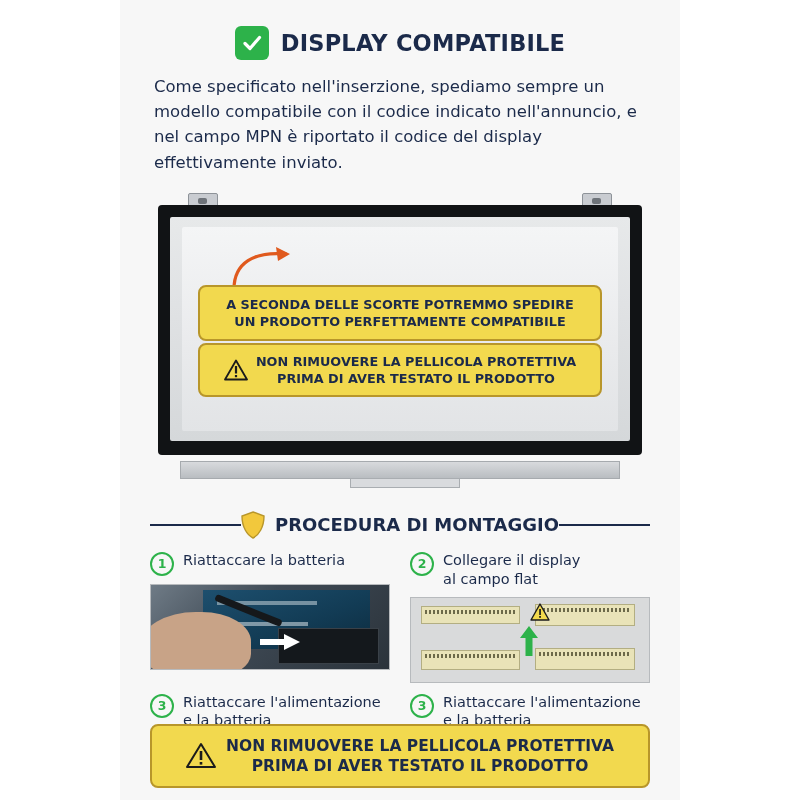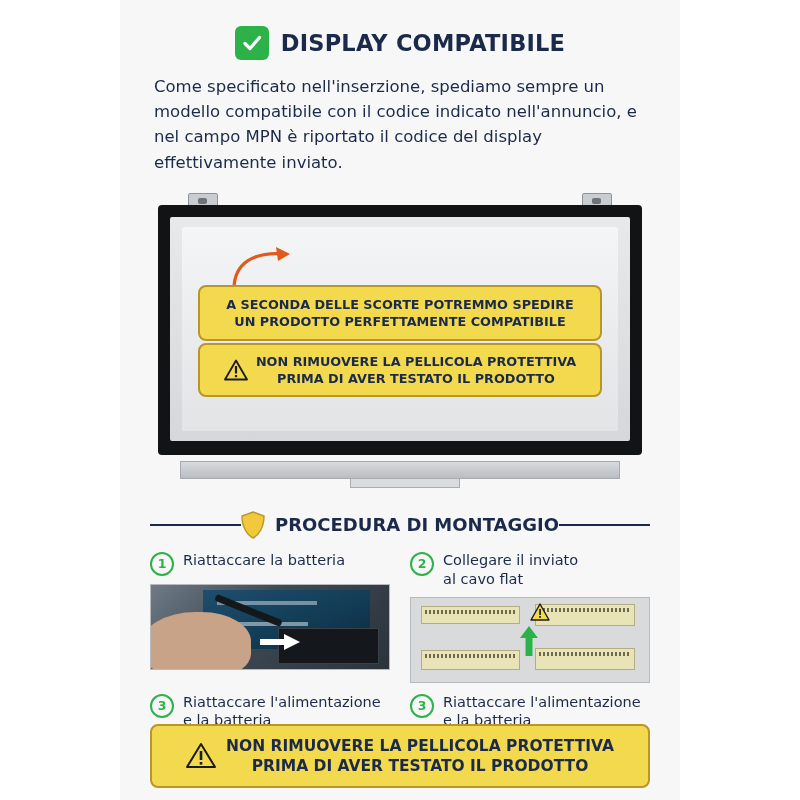--- a/index.html
+++ b/index.html
@@ -443,22 +443,22 @@
           <svg class="white-arrow" viewBox="0 0 40 16" aria-hidden="true">
             <polygon points="0,5 24,5 24,0 40,8 24,16 24,11 0,11" fill="#ffffff"></polygon>
           </svg>
         </div>
       </div>
 
       <div class="col">
         <div class="step">
           <div class="num">2</div>
           <div>
-            <div>Collegare il inviato</div>
-            <div>al cavo flat</div>
+            <div>Collegare il display</div>
+            <div>al campo flat</div>
           </div>
         </div>
         <div class="photo right-photo">
           <div class="flat-strip fs1">
               <div class="teeth"></div>
             </div>
           <div class="flat-strip fs2">
               <div class="teeth"></div>
             </div>
           <div class="flat-strip fs3">

